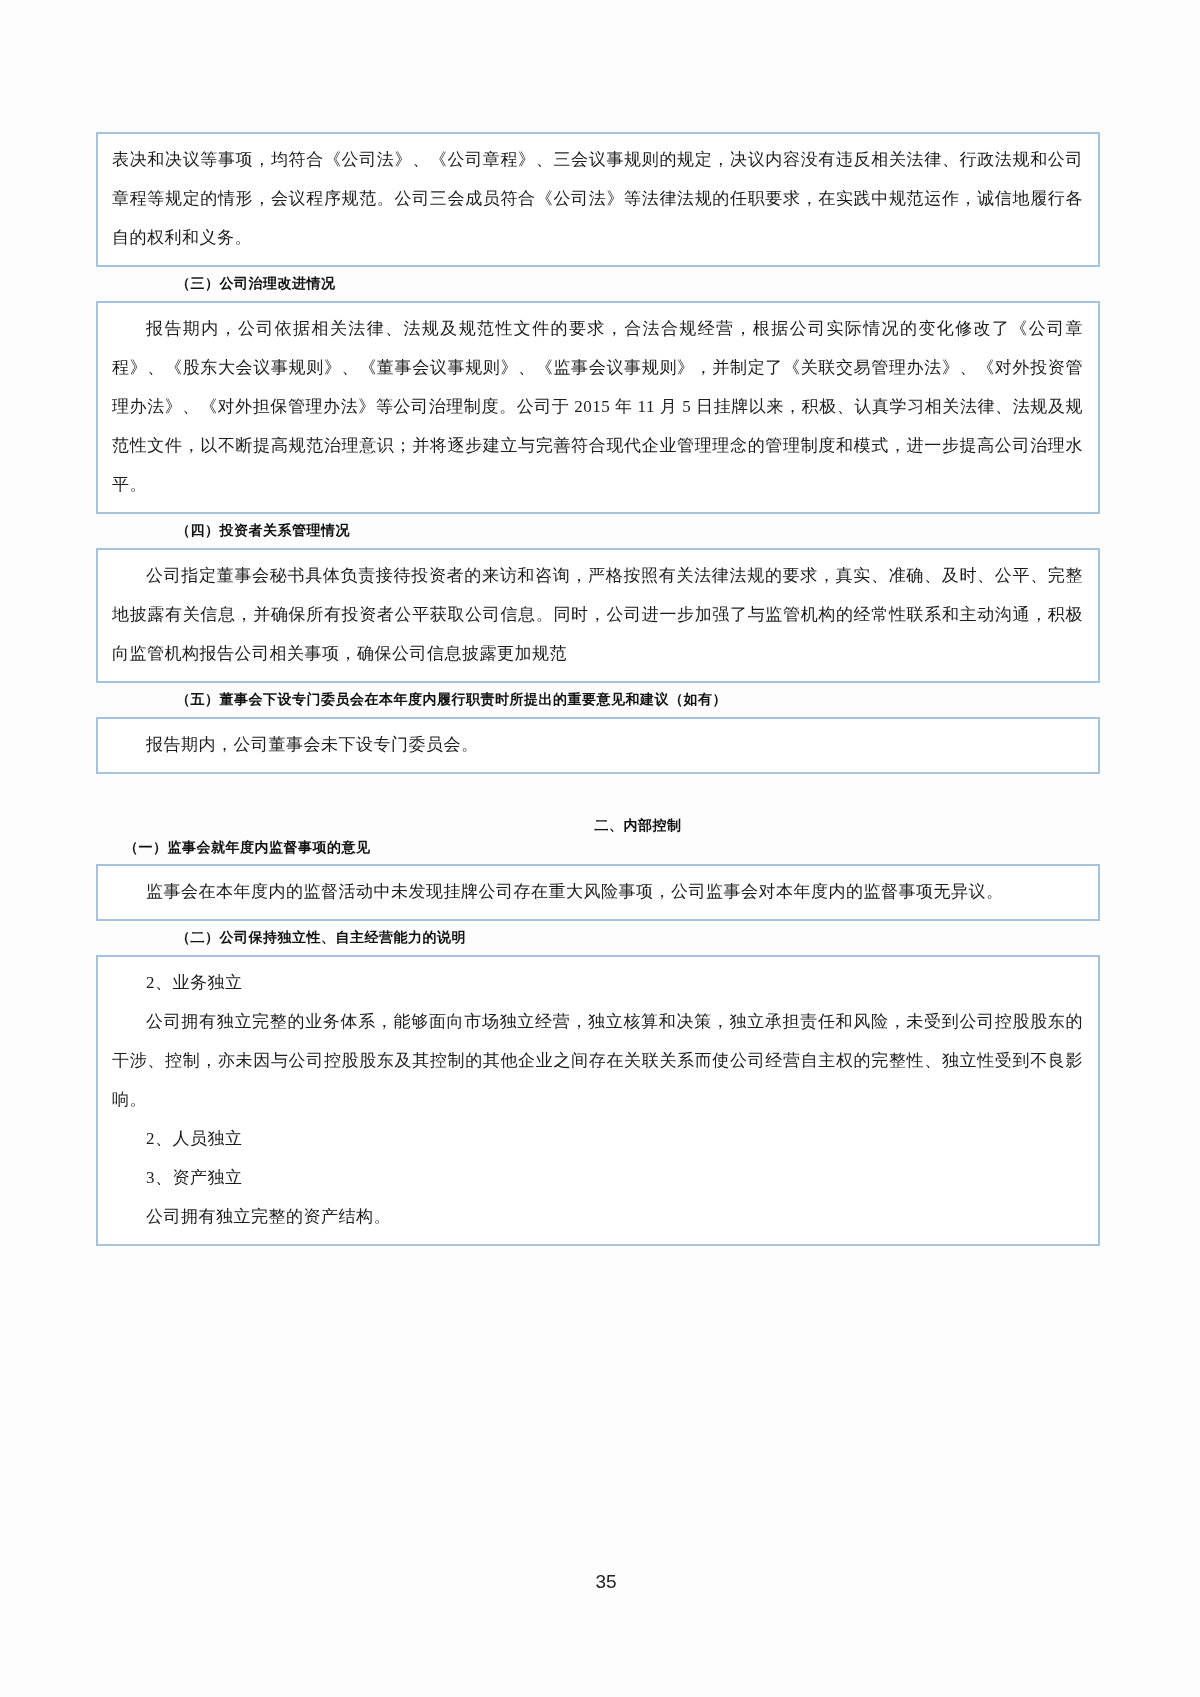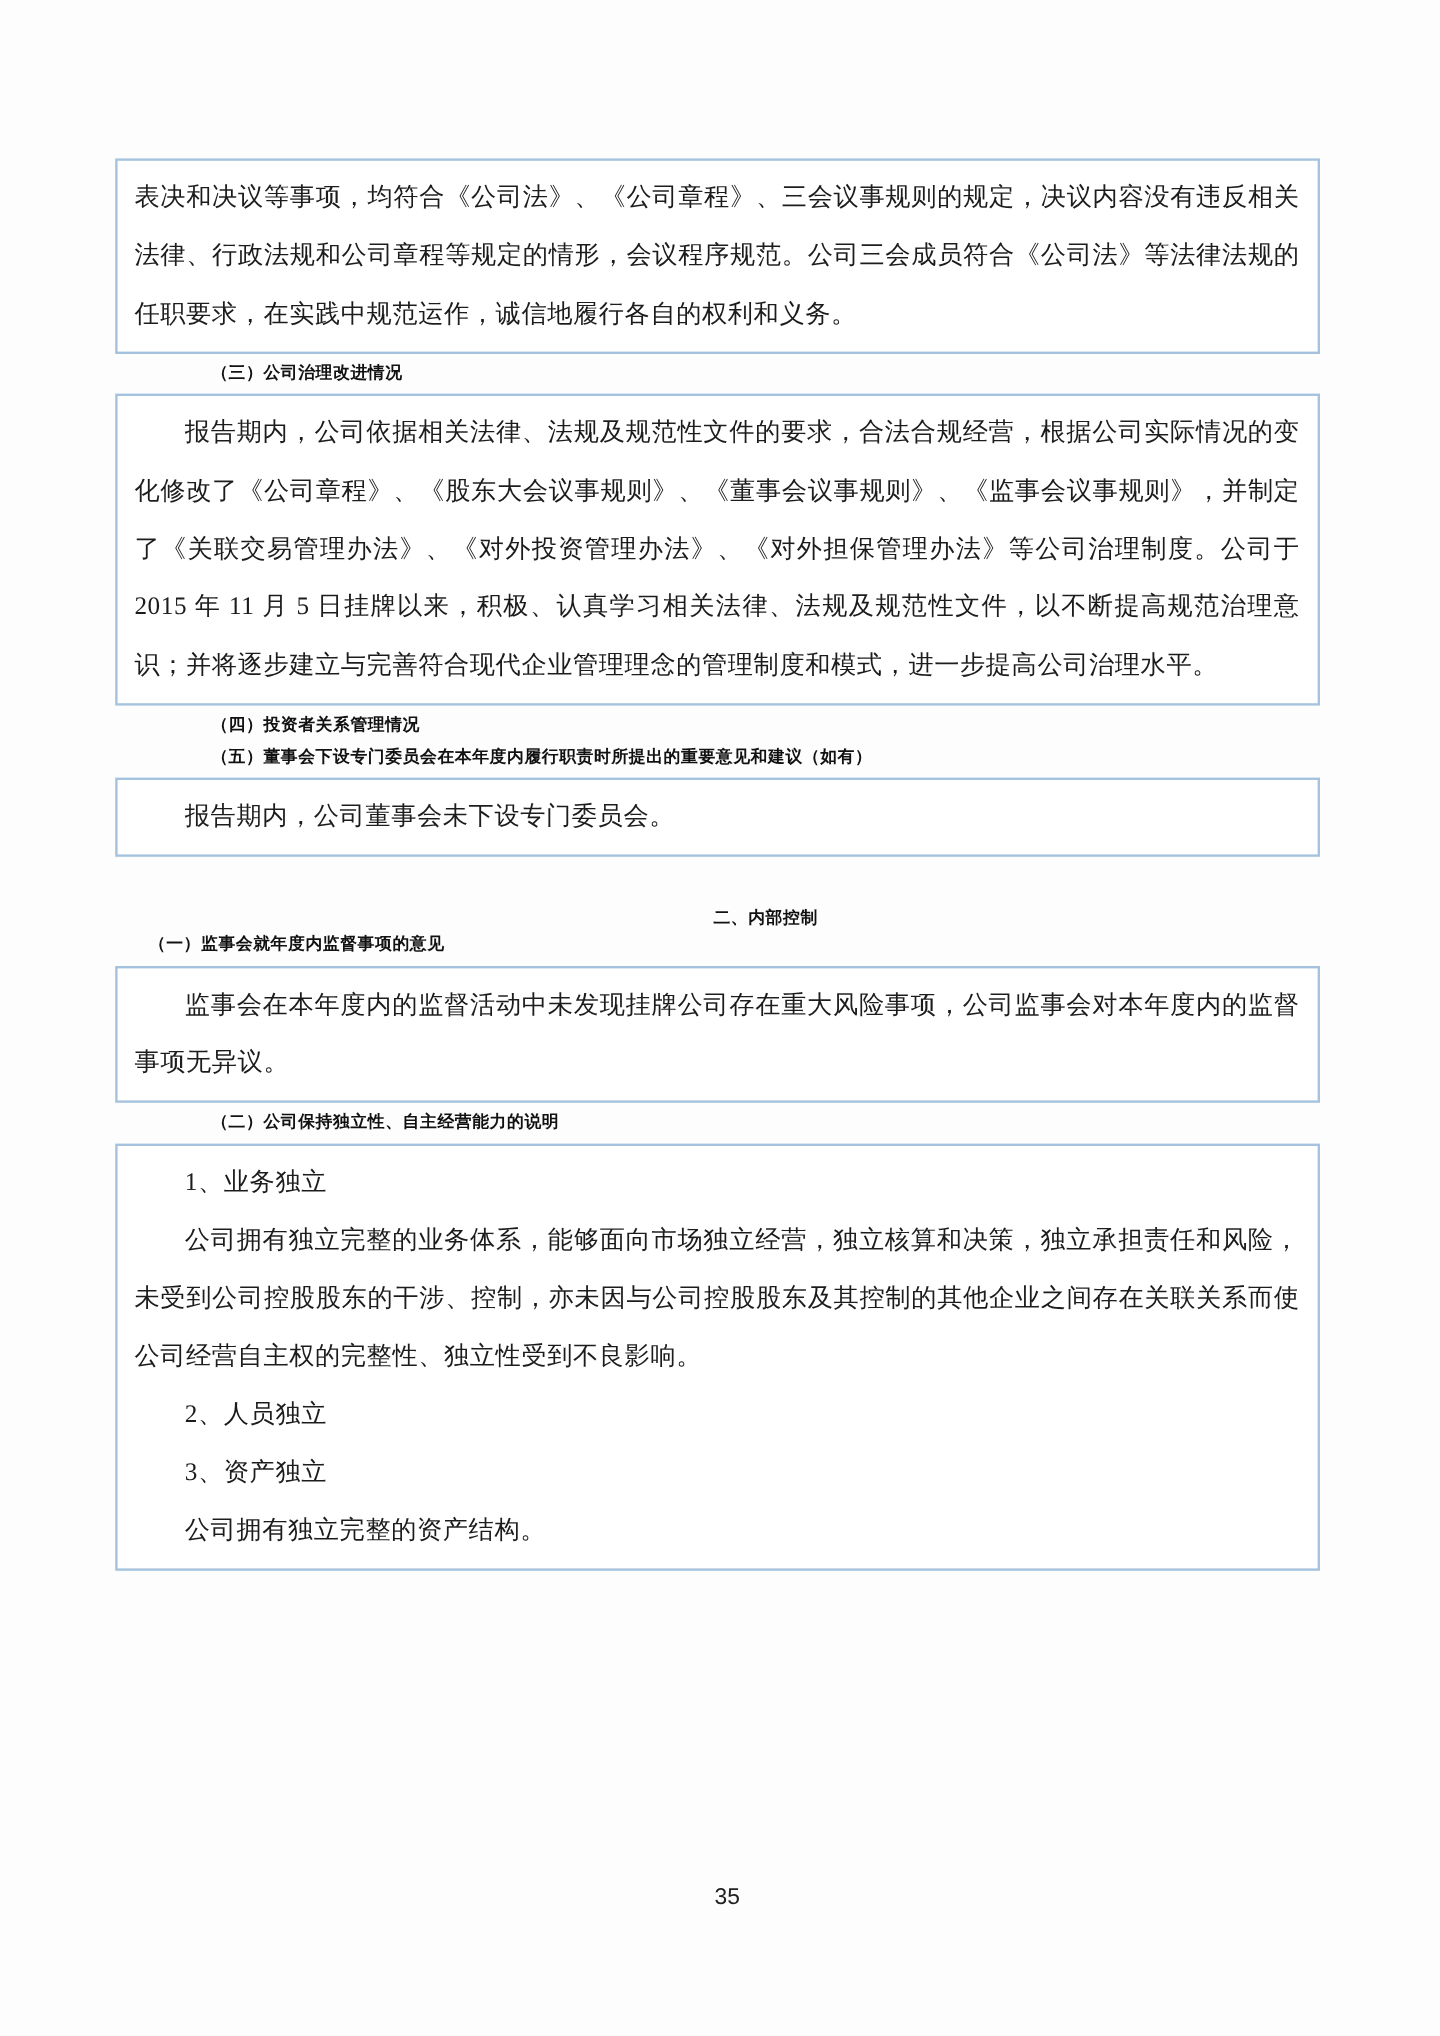--- a/index.html
+++ b/index.html
@@ -20,21 +20,21 @@
     color: #1c1c1c;
   }
   .text-box {
     border: 2px solid #a5c3de;
     background: #ffffff;
     padding: 6px 15px 8px 14px;
     box-sizing: border-box;
   }
   .text-box p {
     margin: 0;
-    font-size: 21px;
+    font-size: 17px;
     line-height: 2.3;
     text-align: justify;
     letter-spacing: 0.5px;
   }
   p.indent { text-indent: 2em; }
   p.no-indent { text-indent: 0; }
   .doc-heading {
     font-size: 14px;
     font-weight: bold;
     color: #111111;
@@ -72,39 +72,42 @@
   </div>
 
   <div class="doc-heading">（三）公司治理改进情况</div>
 
   <div class="text-box">
     <p class="indent">报告期内，公司依据相关法律、法规及规范性文件的要求，合法合规经营，根据公司实际情况的变化修改了《公司章程》、《股东大会议事规则》、《董事会议事规则》、《监事会议事规则》，并制定了《关联交易管理办法》、《对外投资管理办法》、《对外担保管理办法》等公司治理制度。公司于 2015 年 11 月 5 日挂牌以来，积极、认真学习相关法律、法规及规范性文件，以不断提高规范治理意识；并将逐步建立与完善符合现代企业管理理念的管理制度和模式，进一步提高公司治理水平。</p>
   </div>
 
   <div class="doc-heading">（四）投资者关系管理情况</div>
 
+  <div class="text-box">
+    <p class="indent">公司指定董事会秘书具体负责接待投资者的来访和咨询，严格按照有关法律法规的要求，真实、准确、及时、公平、完整地披露有关信息，并确保所有投资者公平获取公司信息。同时，公司进一步加强了与监管机构的经常性联系和主动沟通，积极向监管机构报告公司相关事项，确保公司信息披露更加规范</p>
+  </div>
 
   <div class="doc-heading">（五）董事会下设专门委员会在本年度内履行职责时所提出的重要意见和建议（如有）</div>
 
   <div class="text-box">
     <p class="indent">报告期内，公司董事会未下设专门委员会。</p>
   </div>
 
   <div class="doc-heading level-1">二、内部控制</div>
 
   <div class="doc-heading after-l1">（一）监事会就年度内监督事项的意见</div>
 
   <div class="text-box">
     <p class="indent">监事会在本年度内的监督活动中未发现挂牌公司存在重大风险事项，公司监事会对本年度内的监督事项无异议。</p>
   </div>
 
   <div class="doc-heading">（二）公司保持独立性、自主经营能力的说明</div>
 
   <div class="text-box">
-    <p class="indent">1、业务独立</p>
+    <p class="indent">2、业务独立</p>
     <p class="indent">公司拥有独立完整的业务体系，能够面向市场独立经营，独立核算和决策，独立承担责任和风险，未受到公司控股股东的干涉、控制，亦未因与公司控股股东及其控制的其他企业之间存在关联关系而使公司经营自主权的完整性、独立性受到不良影响。</p>
     <p class="indent">2、人员独立</p>
     <p class="indent">3、资产独立</p>
     <p class="indent">公司拥有独立完整的资产结构。</p>
   </div>
 
   <div class="page-number">35</div>
 
 </div>
 

